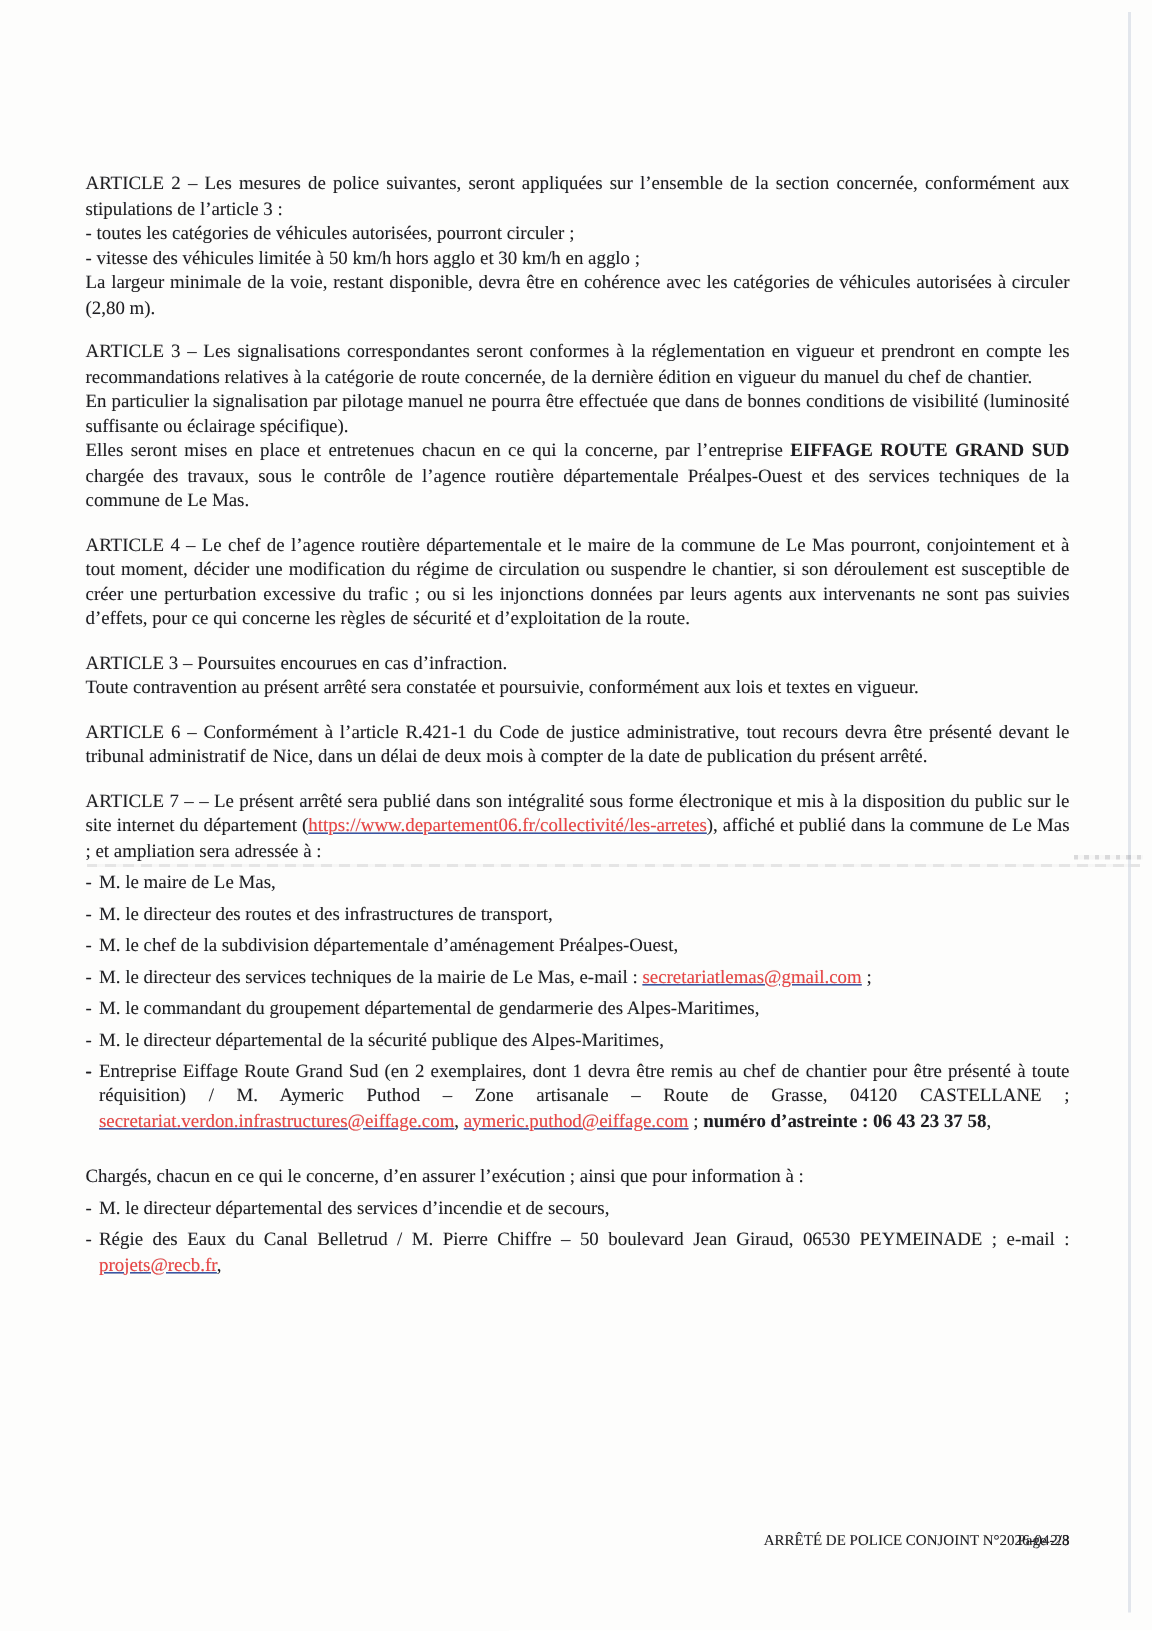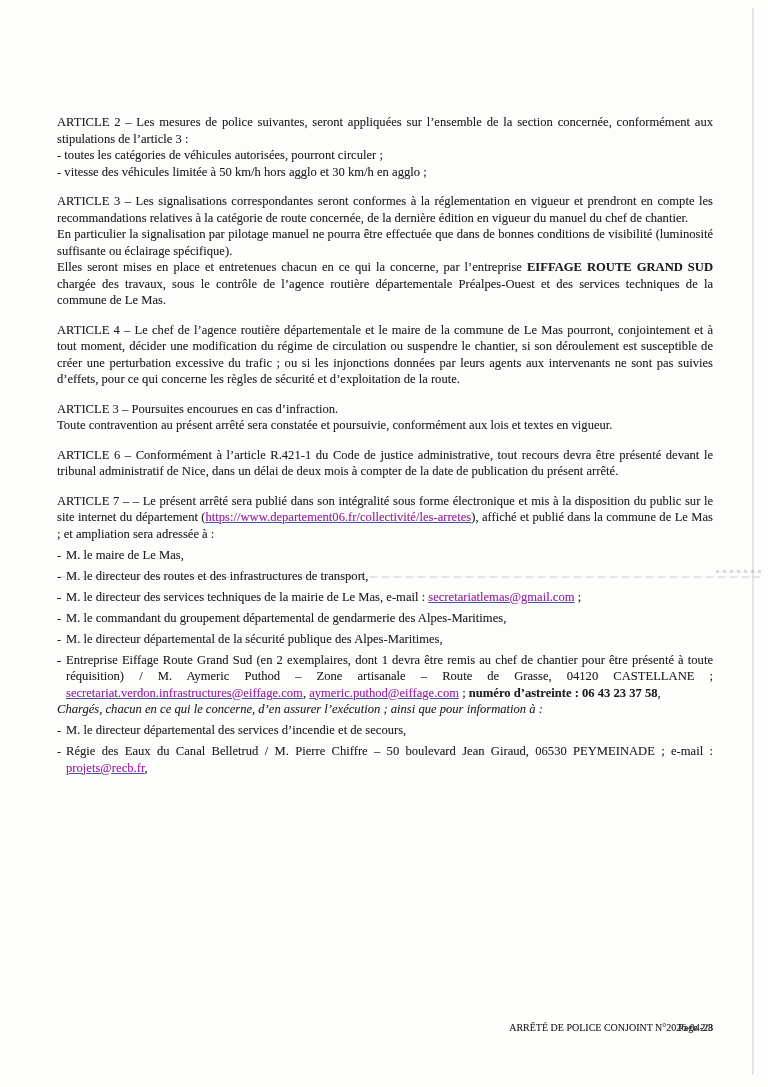--- a/index.html
+++ b/index.html
@@ -55,39 +55,39 @@
     width: 656px;
     font-size: 12.6px;
     line-height: 16.5px;
     text-shadow: 0 0 0.5px rgba(30,30,35,0.30);
   }
   p { margin: 0; }
   .para { text-align: justify; }
   .block { margin-bottom: 13px; }
   .b { font-weight: bold; }
   .link {
-    color: #a21caf;
+    color: #ef4444;
     text-decoration: underline;
     text-decoration-color: #3a55a4;
     cursor: pointer;
   }
   .list { margin-top: 1px; }
   .li {
     position: relative;
     padding-left: 9px;
     margin-top: 4.5px;
     text-align: justify;
   }
   .li .dash {
     position: absolute;
     left: 0;
     top: 0;
   }
   .charge-line {
-    font-style: italic;
+    margin-top: 21px;
   }
   .footer {
     position: absolute;
     left: 57px;
     top: 1021px;
     width: 656px;
     font-size: 10px;
     line-height: 13px;
     text-shadow: 0 0 0.5px rgba(30,30,35,0.30);
   }
@@ -110,20 +110,21 @@
   <div class="scan-smudge"></div>
   <div class="scan-smudge2"></div>
 
   <div class="content">
 
 
     <div class="block">
       <p class="para">ARTICLE 2 – Les mesures de police suivantes, seront appliquées sur l’ensemble de la section concernée, conformément aux stipulations de l’article 3 :</p>
       <p>- toutes les catégories de véhicules autorisées, pourront circuler ;</p>
       <p>- vitesse des véhicules limitée à 50 km/h hors agglo et 30 km/h en agglo ;</p>
+      <p class="para">La largeur minimale de la voie, restant disponible, devra être en cohérence avec les catégories de véhicules autorisées à circuler (2,80 m).</p>
     </div>
 
     <div class="block">
       <p class="para">ARTICLE 3 – Les signalisations correspondantes seront conformes à la réglementation en vigueur et prendront en compte les recommandations relatives à la catégorie de route concernée, de la dernière édition en vigueur du manuel du chef de chantier.</p>
       <p class="para">En particulier la signalisation par pilotage manuel ne pourra être effectuée que dans de bonnes conditions de visibilité (luminosité suffisante ou éclairage spécifique).</p>
       <p class="para"><span>Elles seront mises en place et entretenues chacun en ce qui la concerne, par l’entreprise </span><span class="b">EIFFAGE ROUTE GRAND SUD</span><span> chargée des travaux, sous le contrôle de l’agence routière départementale Préalpes-Ouest et des services techniques de la commune de Le Mas.</span></p>
     </div>
 
     <div class="block">
       <p class="para">ARTICLE 4 – Le chef de l’agence routière départementale et le maire de la commune de Le Mas pourront, conjointement et à tout moment, décider une modification du régime de circulation ou suspendre le chantier, si son déroulement est susceptible de créer une perturbation excessive du trafic ; ou si les injonctions données par leurs agents aux intervenants ne sont pas suivies d’effets, pour ce qui concerne les règles de sécurité et d’exploitation de la route.</p>
@@ -145,20 +146,21 @@
         <div class="li">
           <span class="dash">-</span>
           <span><span>M. le maire de Le Mas,</span></span>
         </div>
         <div class="li">
           <span class="dash">-</span>
           <span><span>M. le directeur des routes et des infrastructures de transport,</span></span>
         </div>
         <div class="li">
           <span class="dash">-</span>
+          <span><span>M. le chef de la subdivision départementale d’aménagement Préalpes-Ouest,</span></span>
         </div>
         <div class="li">
           <span class="dash">-</span>
           <span><span>M. le directeur des services techniques de la mairie de Le Mas, e-mail : </span><a class="link">secretariatlemas@gmail.com</a><span> ;</span></span>
         </div>
         <div class="li">
           <span class="dash">-</span>
           <span><span>M. le commandant du groupement départemental de gendarmerie des Alpes-Maritimes,</span></span>
         </div>
         <div class="li">

